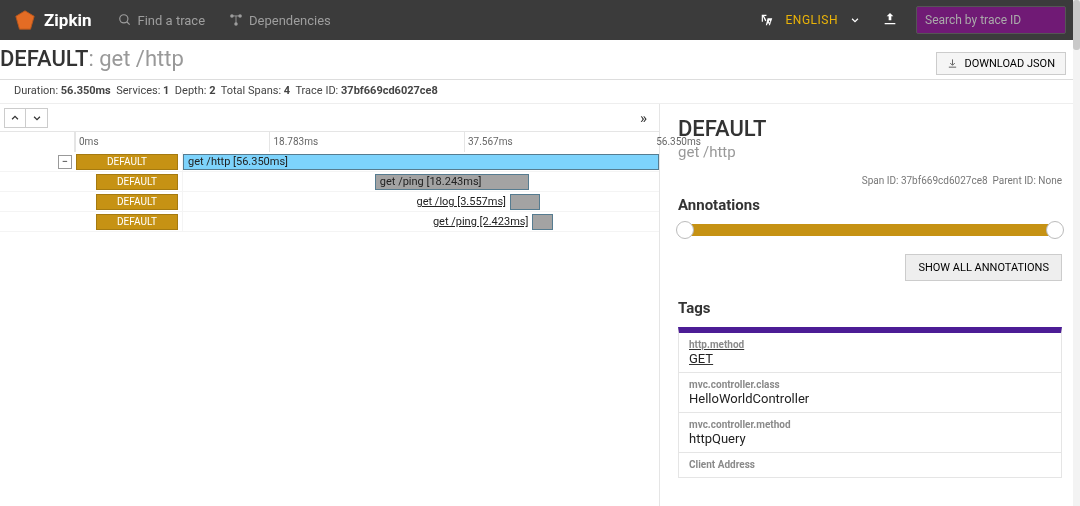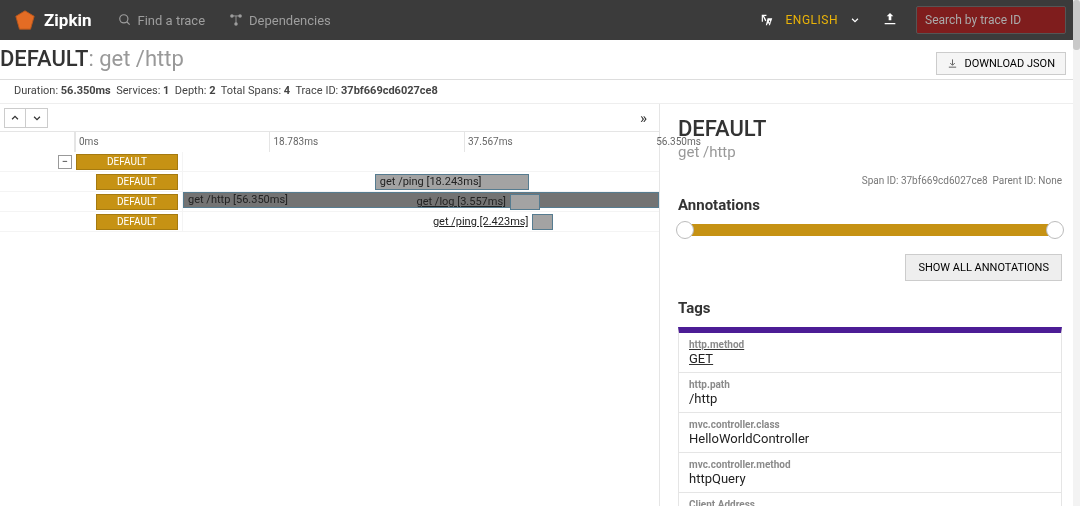--- a/index.html
+++ b/index.html
@@ -4,21 +4,21 @@
 <style>
   * { box-sizing: border-box; margin:0; padding:0; font-family: -apple-system, BlinkMacSystemFont, "Segoe UI", Roboto, Arial, sans-serif; }
   body { background:#fff; font-size:13px; color:#333; overflow:hidden; }
   .topnav { height:40px; background:#3b3b3b; display:flex; align-items:center; padding:0 14px; color:#c6c6c6; font-size:14px;}
   .logo { display:flex; align-items:center; gap:8px; color:#fff; font-weight:bold; font-size:17px; margin-right:26px; }
   .logo-svg {width:22px; height:22px;}
   .navlink { display:flex; align-items:center; gap:6px; margin-right:24px; cursor:pointer; color:#9e9e9e; font-size:13px;}
   .spacer{flex:1;}
   .lang { display:flex; align-items:center; gap:12px; margin-right:22px; cursor:pointer; color:#eab308; font-size:12px; letter-spacing:0.5px;}
   .upload{margin-right:18px; cursor:pointer; color:#fff;}
-  .searchbox{background:#7f1d1d; border:1px solid #555; border-radius:2px; padding:0 8px; height:28px; width:150px; color:#ccc; font-size:12px;}
+  .searchbox{background:#701a75; border:1px solid #555; border-radius:2px; padding:0 8px; height:28px; width:150px; color:#ccc; font-size:12px;}
   .searchbox::placeholder{color:#aaa;}
 
   .header { border-bottom:1px solid #ddd; padding:6px 14px 4px 0; display:flex; align-items:flex-start; justify-content:space-between;}
   .title { font-size:22px; font-weight:500;}
   .title .svc { color:#333; }
   .title .op { color:#999; font-weight:400;}
   .download-btn{font-size:11px; border:1px solid #ccc; background:#f5f5f5; padding:4px 10px; display:flex; align-items:center; gap:6px; cursor:pointer; margin-top:6px;}
   .meta{font-size:11px; color:#444; padding:4px 14px 6px 14px; border-bottom:1px solid #eee;}
   .meta b{font-weight:bold;}
 
@@ -36,21 +36,21 @@
 
   .timeline-head{height:20px; position:relative; margin-left:74px; border-left:1px solid #e5e5e5; font-size:10px; color:#666;}
   .tick{position:absolute; top:0; height:100%; border-left:1px solid #e5e5e5; padding-left:3px; line-height:20px;}
   .gantt{position:relative;}
   .row{height:20px; display:flex; align-items:center; border-bottom:1px solid #f4f4f4;}
   .rowlabel{width:182px; flex-shrink:0; display:flex; align-items:center; justify-content:flex-end; padding-right:4px;}
   .collapse{width:14px; height:14px; border:1px solid #999; background:#fff; display:flex;align-items:center;justify-content:center; font-size:11px; line-height:1; margin-right:4px; cursor:pointer;}
   .svcpill{background:#c69214; color:#fff; font-size:10px; line-height:14px; padding:0 0; text-align:center; border:1px solid #a57a10;}
   .rowtrack{flex:1; position:relative; height:100%; border-left:1px solid #f4f4f4;}
   .bar{position:absolute; top:2px; height:16px; background:#a3a3a3; border:1px solid #567c90; font-size:11px; color:#222; padding:0 4px; line-height:14px; white-space:nowrap; overflow:visible; cursor:pointer;}
-  .bar.selected{background:#737373;margin-top:38px;}
+  .bar.selected{background:#7dd3fc;}
   .bartext{position:absolute; top:0; font-size:11px; line-height:20px; color:#222; white-space:nowrap;text-decoration:underline;}
 
   .right h1{font-size:22px; font-weight:500; margin-bottom:2px;}
   .right .sub{color:#999; font-size:15px; margin-bottom:14px;}
   .idrow{font-size:10px; color:#777; text-align:right; margin-bottom:10px;}
   .section-title{font-weight:bold; font-size:15px; margin:8px 0 10px 0;}
   .ann-track{height:12px; background:#c69214; border-radius:6px; position:relative; margin-bottom:18px;}
   .ann-dot{position:absolute; top:-3px; width:18px; height:18px; background:#fff; border:1px solid #bbb; border-radius:50%;}
   .showall{display:block; margin-left:auto; font-size:11px; border:1px solid #ccc; background:#eee; padding:6px 12px; cursor:pointer;}
   .tag{border:1px solid #e5e5e5; border-top:0; padding:6px 10px;}
@@ -200,24 +200,20 @@
       <div class="ann-dot" style="right:-2px"></div>
     </div>
     <button class="showall">SHOW ALL ANNOTATIONS</button>
     <div class="section-title" style="margin-top:18px">Tags</div>
     <div id="tags">
         <div class="tag">
           <div class="k">http.method</div>
           <div class="v">GET</div>
         </div>
         <div class="tag">
-          <div class="k">http.path</div>
-          <div class="v">/http</div>
-        </div>
-        <div class="tag">
           <div class="k">mvc.controller.class</div>
           <div class="v">HelloWorldController</div>
         </div>
         <div class="tag">
           <div class="k">mvc.controller.method</div>
           <div class="v">httpQuery</div>
         </div>
         <div class="tag">
           <div class="k">Client Address</div>
         </div>

